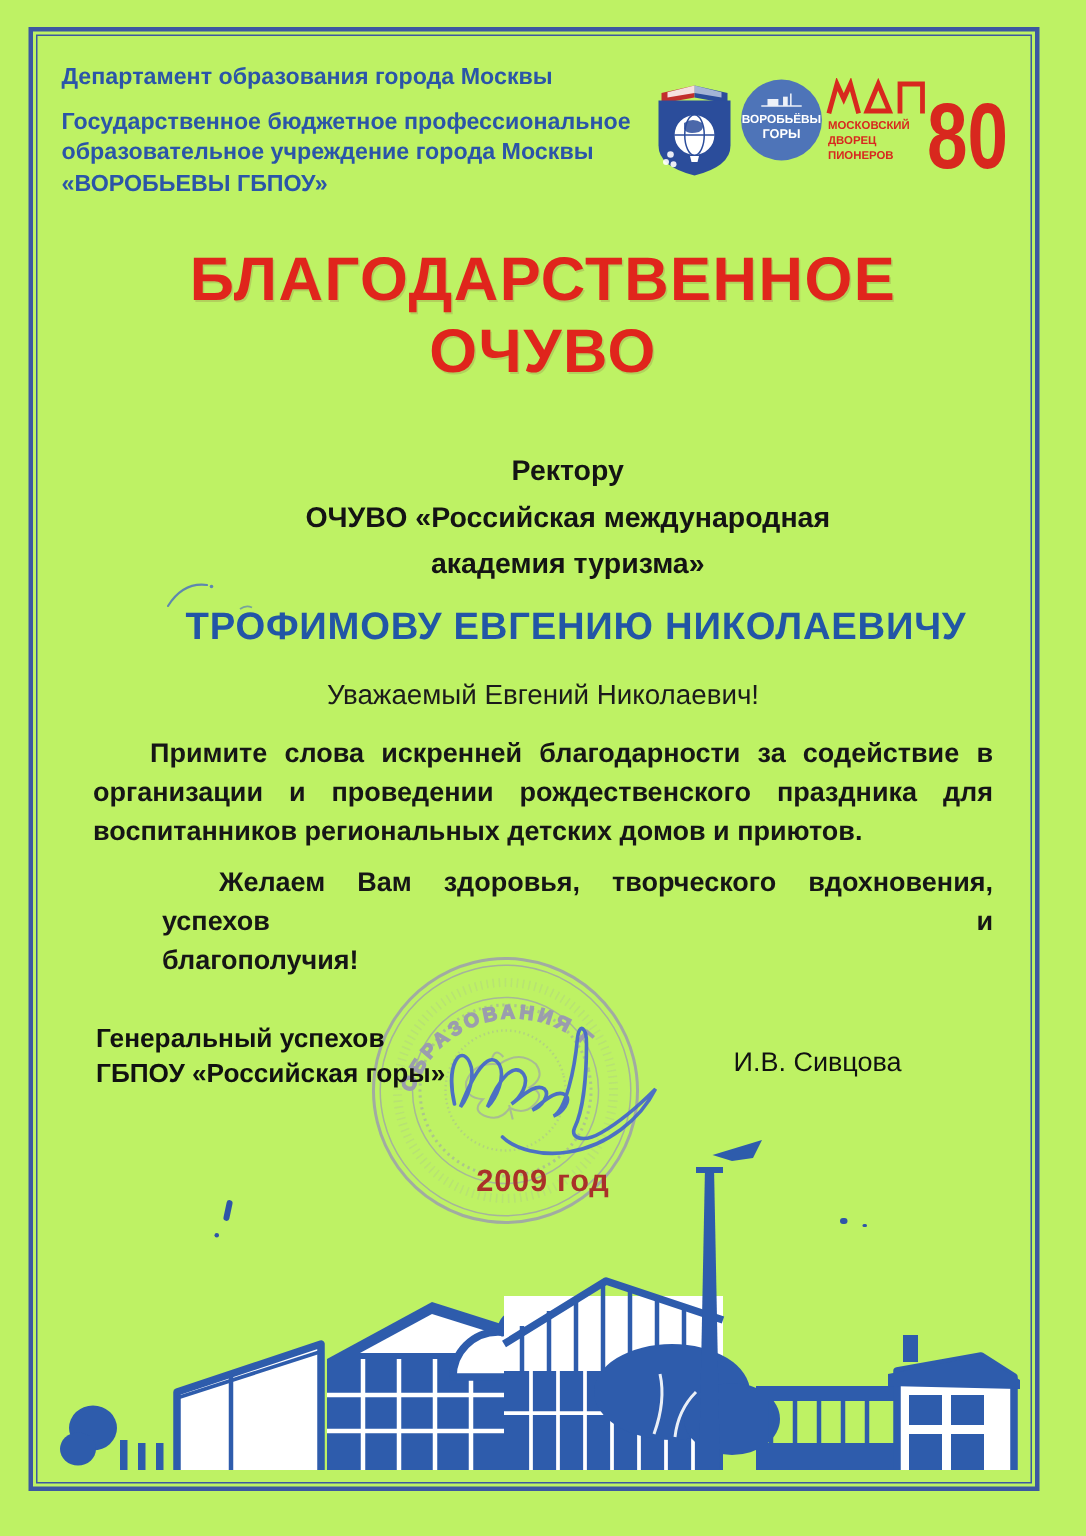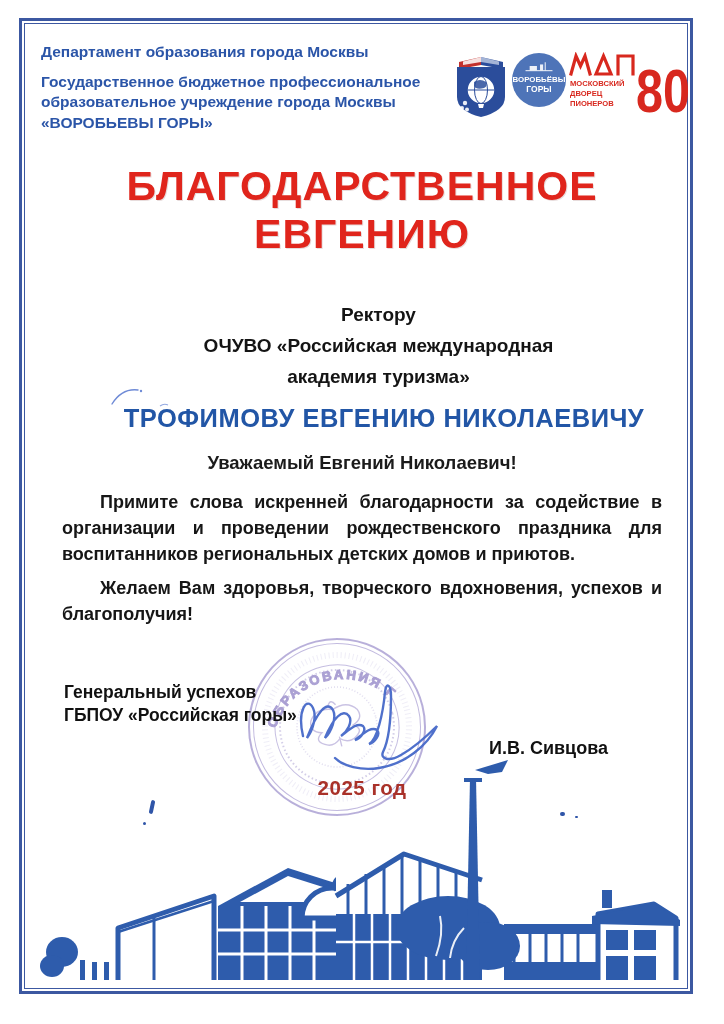--- a/index.html
+++ b/index.html
@@ -1,47 +1,47 @@
 <!DOCTYPE html>
 <html><head>
 <meta charset="utf-8">
 <style>
   html,body{margin:0;padding:0;background:#e8e8e8;}
   .page{
     position:relative; width:724px; height:1024px; margin:0 auto;
-    background:#ffffff; overflow:hidden;
+    background:#bef264; overflow:hidden;
     font-family:"Liberation Sans","DejaVu Sans",sans-serif;
     color:#1b1b1b;
   }
   .frame{position:absolute; left:19px; top:18px; width:668px; height:970px;
     border:3px solid #3c58a1;}
   .frame-inner{position:absolute; inset:2px; border:1.5px solid #3c58a1;}
   .header-block{position:absolute; left:41px; top:42px; width:420px;
     color:#2b55a8; font-weight:bold; font-size:15.5px; line-height:20.5px;}
   .header-dept{margin-bottom:9px;}
-  .logos{position:absolute; left:452px; top:52px; width:242px; height:74px;
+  .logos{position:absolute; left:434px; top:52px; width:242px; height:74px;
     display:flex; align-items:flex-start; gap:1px;}
   .title{position:absolute; left:0; right:0; top:162px; text-align:center;
     color:#e0251c; font-weight:700; font-size:41px; line-height:48px;
     letter-spacing:1px; text-shadow:1px 1px 0 rgba(120,60,60,.18);}
   .addressee{position:absolute; left:0; right:0; top:299px; text-align:center;
     font-weight:bold; font-size:19px; line-height:31px; color:#141414;padding-left:33px;}
   .recipient{position:absolute; left:0; right:0; top:404px; text-align:center;
     color:#2256a6; font-weight:800; font-size:25.5px; letter-spacing:.5px;margin-left:44px;}
   .salutation{position:absolute; left:0; right:0; top:452px; text-align:center;
-    font-weight:bold; font-size:18.5px;}
+    font-weight:normal; font-size:18.5px;}
   .body-text{position:absolute; left:62px; width:600px; top:489px;
     font-size:18px; line-height:26px; color:#161616;font-weight:bold;}
   .body-text .ln{text-align:justify; text-align-last:justify;}
   .body-text .ln.first{text-indent:38px;}
   .body-text .ln.last{text-align-last:left;}
-  .para2{margin-top:8px;}
+  .para2{margin-top:8px;margin-left:46px;}
   .sign-block{position:absolute; left:64px; top:681px; font-weight:bold;
     font-size:17.5px; line-height:23px; color:#111;}
-  .sign-name{position:absolute; left:489px; top:738px; font-weight:bold;
+  .sign-name{position:absolute; left:489px; top:698px; font-weight:normal;
     font-size:18px; color:#111;}
   .stamp{position:absolute; left:243px; top:633px; width:188px; height:188px; opacity:.8;}
   .signature-ink{position:absolute; left:281px; top:658px; width:168px; height:132px;}
   .year{position:absolute; left:0; right:0; top:776px; text-align:center;
     color:#a93129; font-weight:800; font-size:20.5px; letter-spacing:.5px;}
   .skyline{position:absolute; left:36px; top:756px; width:648px; height:232px;}
   .pen-marks{position:absolute; left:108px; top:378px; width:80px; height:34px;}
   .speck{position:absolute; background:#2f55a8; border-radius:2px;}
 </style>
 </head>
@@ -50,21 +50,21 @@
 <div class="page">
 
   <div class="frame">
     <div class="frame-inner"></div>
   </div>
 
   <div class="header-block">
     <div class="header-dept">Департамент образования города Москвы</div>
     <div>Государственное бюджетное профессиональное</div>
     <div>образовательное учреждение города Москвы</div>
-    <div>«ВОРОБЬЕВЫ ГОРЫ»</div>
+    <div>«ВОРОБЬЕВЫ ГБПОУ»</div>
   </div>
 
   <div class="logos">
     <svg width="58" height="68" viewBox="0 0 58 68">
       <path d="M29,5 L7,10 L7,17 L29,13 Z" fill="#c22f2c"></path>
       <path d="M29,5 L51,10 L51,17 L29,13 Z" fill="#2b4d9b"></path>
       <path d="M29,5 L11,9.5 L11,13 L29,10 Z" fill="#fff" opacity=".85"></path>
       <path d="M29,5 L47,9.5 L47,13 L29,10 Z" fill="#d9dff0" opacity=".7"></path>
       <path d="M5,15 L53,15 L53,45 Q53,59 29,65 Q5,59 5,45 Z" fill="#2b4d9b"></path>
       <circle cx="29" cy="38" r="14" fill="#fff" stroke="#2b4d9b" stroke-width="1.5"></circle>
@@ -99,21 +99,21 @@
         <text x="2" y="34">МОСКОВСКИЙ</text>
         <text x="2" y="44">ДВОРЕЦ</text>
         <text x="2" y="54">ПИОНЕРОВ</text>
       </g>
       <text x="68" y="60" font-size="62" font-weight="800" fill="#d8281e" textLength="54" lengthAdjust="spacingAndGlyphs">80</text>
     </svg>
   </div>
 
   <div class="title">
     <div>БЛАГОДАРСТВЕННОЕ</div>
-    <div>ЕВГЕНИЮ</div>
+    <div>ОЧУВО</div>
   </div>
 
   <div class="addressee">
     <div>Ректору</div>
     <div>ОЧУВО «Российская международная</div>
     <div>академия туризма»</div>
   </div>
 
   <svg class="pen-marks" viewBox="0 0 80 34">
     <path d="M4,26 Q14,10 30,12" fill="none" stroke="#3d63c8" stroke-width="1.4" opacity=".75" stroke-linecap="round"></path>
@@ -168,21 +168,21 @@
              C134,89 146,78 156,68
              C146,88 124,106 98,110 C80,113 62,108 54,100" fill="none" stroke="#4668c8" stroke-width="2.4" stroke-linecap="round" opacity=".95"></path>
   </svg>
 
   <div class="sign-block">
     <div>Генеральный успехов</div>
     <div>ГБПОУ «Российская горы»</div>
   </div>
   <div class="sign-name">И.В. Сивцова</div>
 
-  <div class="year">2025 год</div>
+  <div class="year">2009 год</div>
 
   <svg class="skyline" viewBox="0 0 648 232">
     <g fill="#2e5cac" stroke="#2e5cac">
 
       <ellipse cx="26" cy="196" rx="16" ry="15" stroke="none"></ellipse>
       <ellipse cx="16" cy="210" rx="12" ry="11" stroke="none"></ellipse>
       <rect x="44" y="204" width="5" height="20" stroke="none"></rect>
       <rect x="56" y="206" width="5" height="18" stroke="none"></rect>
       <rect x="68" y="206" width="5" height="18" stroke="none"></rect>
 

